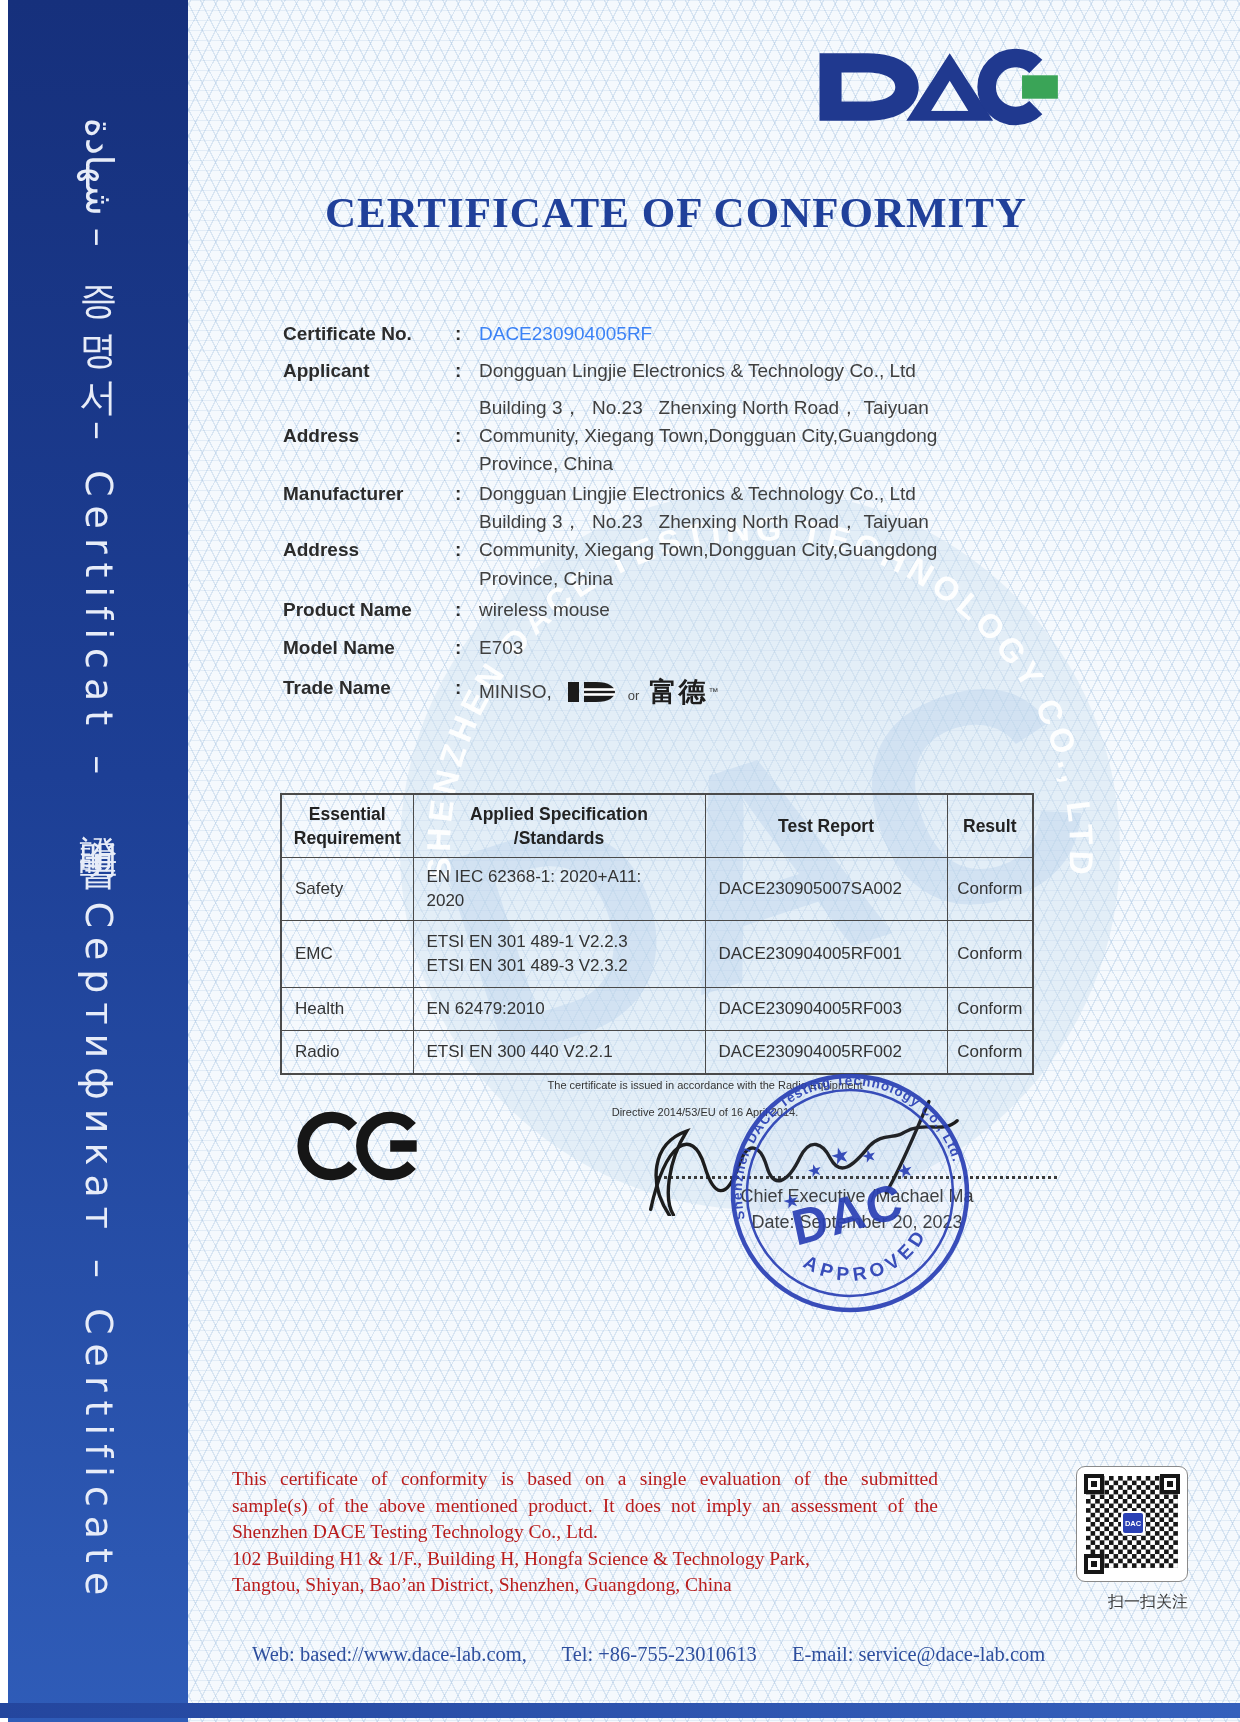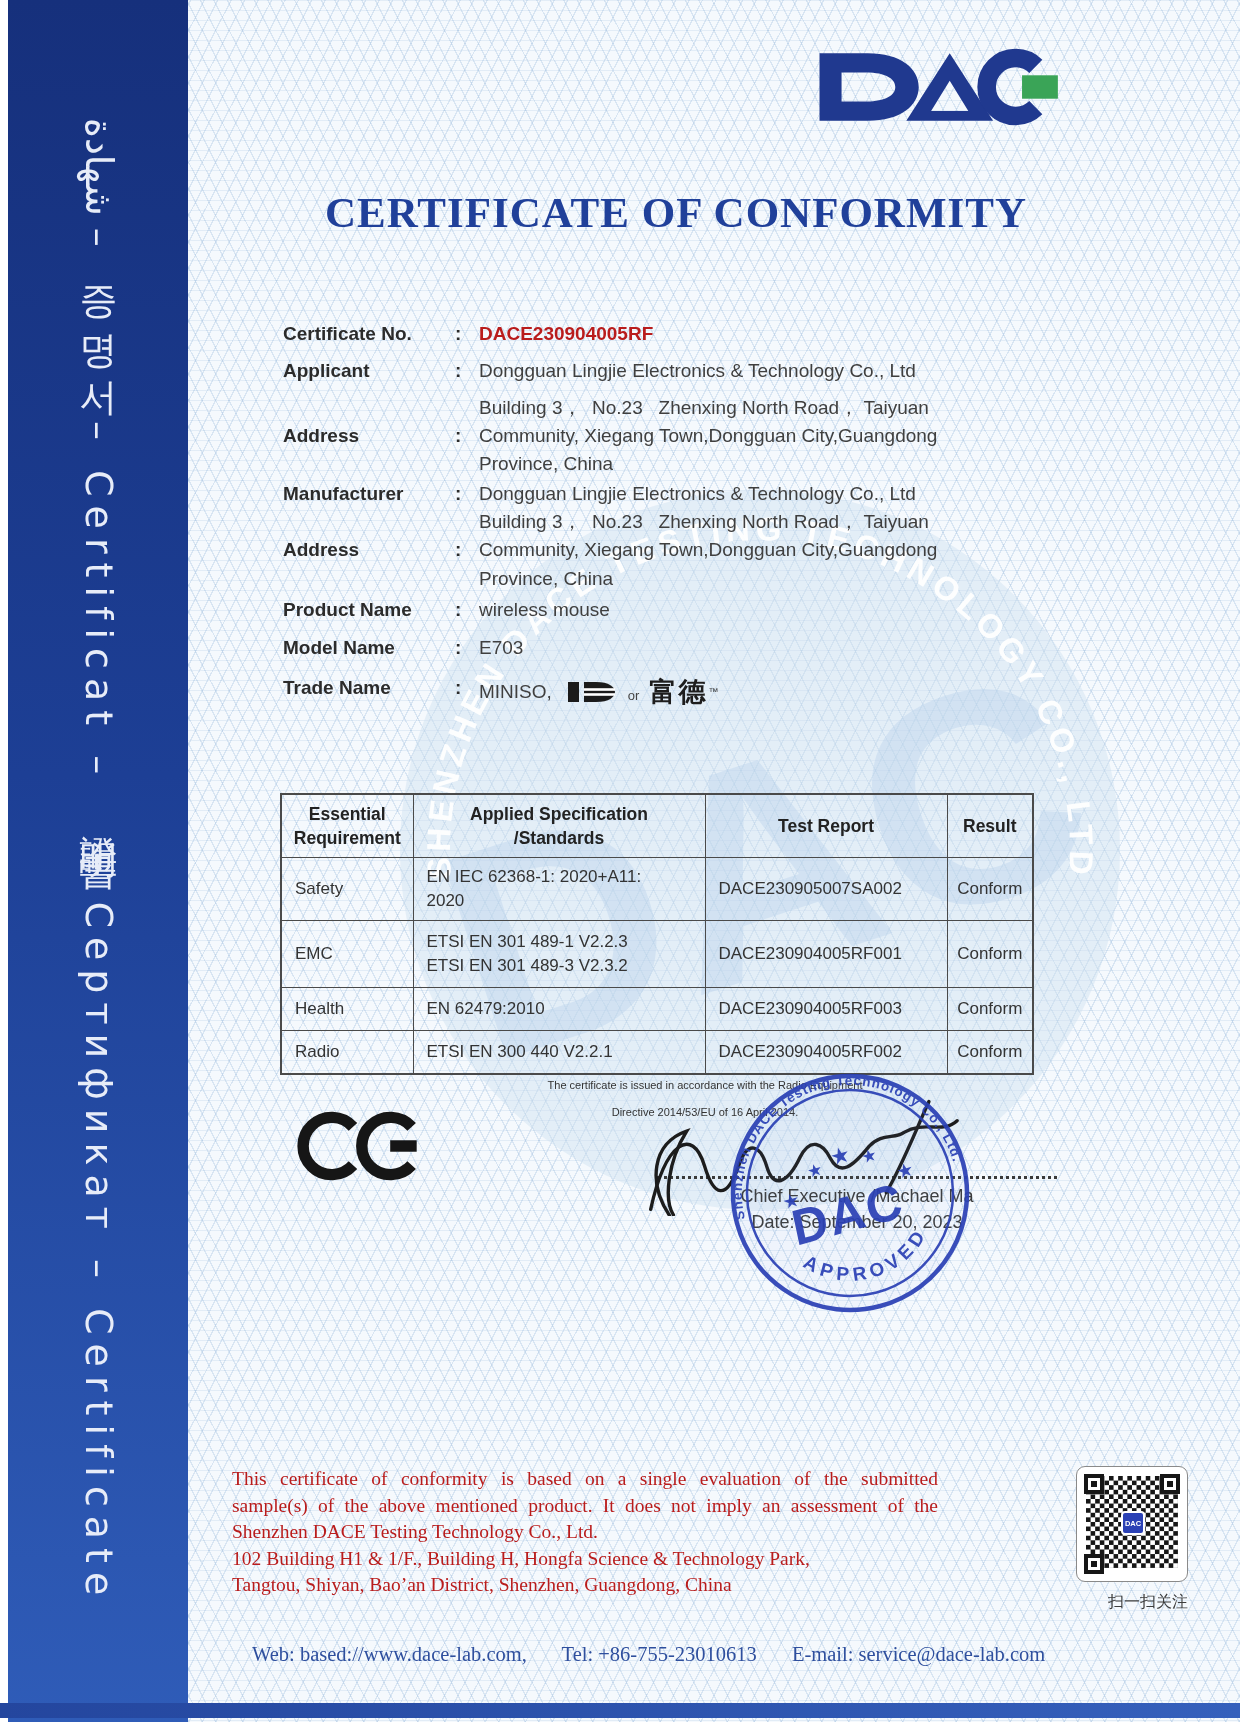--- a/index.html
+++ b/index.html
@@ -33,21 +33,21 @@
   .title{position:absolute;top:188px;left:0;width:972px;text-align:center;
     font-family:"Liberation Serif",serif;font-weight:bold;font-size:43px;letter-spacing:1px;
     color:#20409a;}
 
   
   .fields{position:absolute;top:320px;left:93px;width:900px;}
   .fr{display:flex;font-size:19px;line-height:28px;color:#3f3f3f;}
   .fl{width:172px;font-weight:bold;color:#2b2b2b;flex:none;}
   .fc{width:24px;flex:none;font-weight:bold;color:#2b2b2b;}
   .fv{flex:1;}
-  .fv.strong{font-weight:bold;color:#b91c1c;}
+  .fv.strong{font-weight:normal;color:#3b82f6;}
   .mb9{margin-bottom:9px}.mb0{margin-bottom:0}.mb1{margin-bottom:1px}.mb2{margin-bottom:2px}
   .mb3{margin-bottom:3px}.mb10{margin-bottom:10px}.mb12{margin-bottom:12px}
   .trade{display:flex;align-items:center;}
   .trade .or{font-size:13px;color:#444;margin:8px 10px 0 10px;}
   .trade .cn{font-family:"DejaVu Sans","Liberation Sans",sans-serif;font-size:27px;font-weight:bold;color:#1d1d1d;letter-spacing:2px;}
   .trade sup{font-size:10px;color:#333;margin-left:1px;}
   .idlogo{margin-left:14px;}
 
   
   .ctable{position:absolute;top:793px;left:90px;border-collapse:collapse;table-layout:fixed;}

